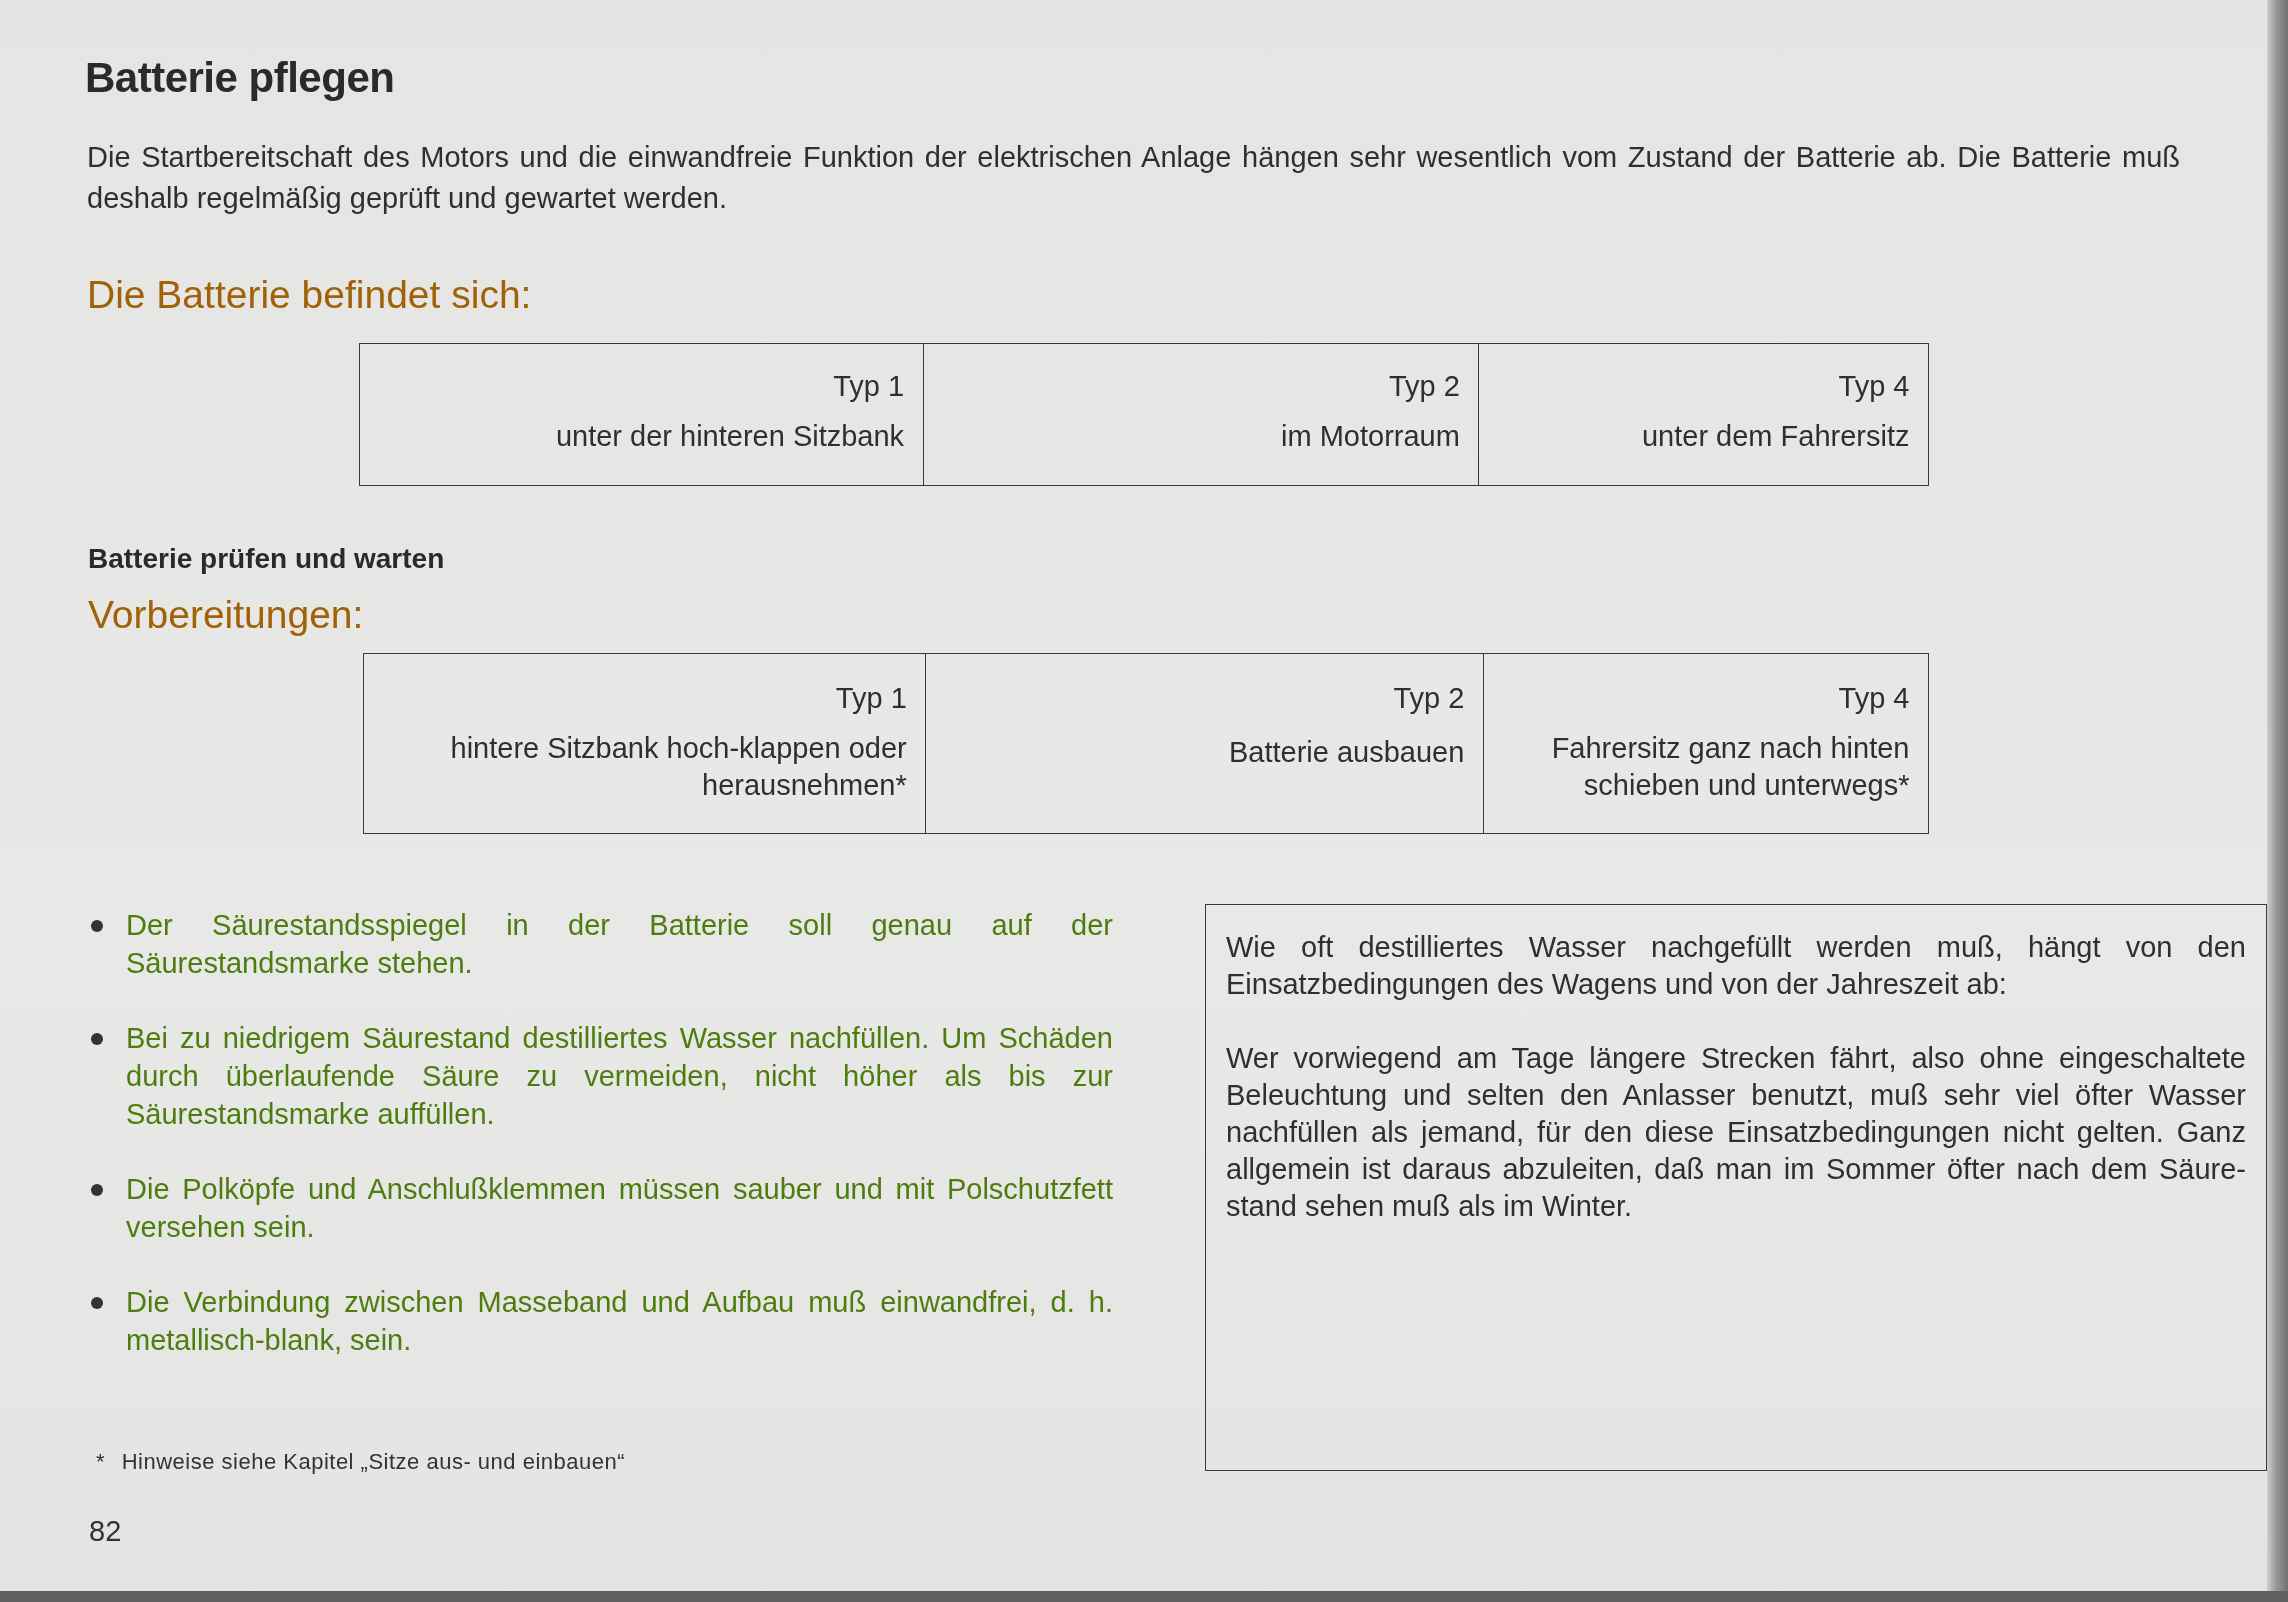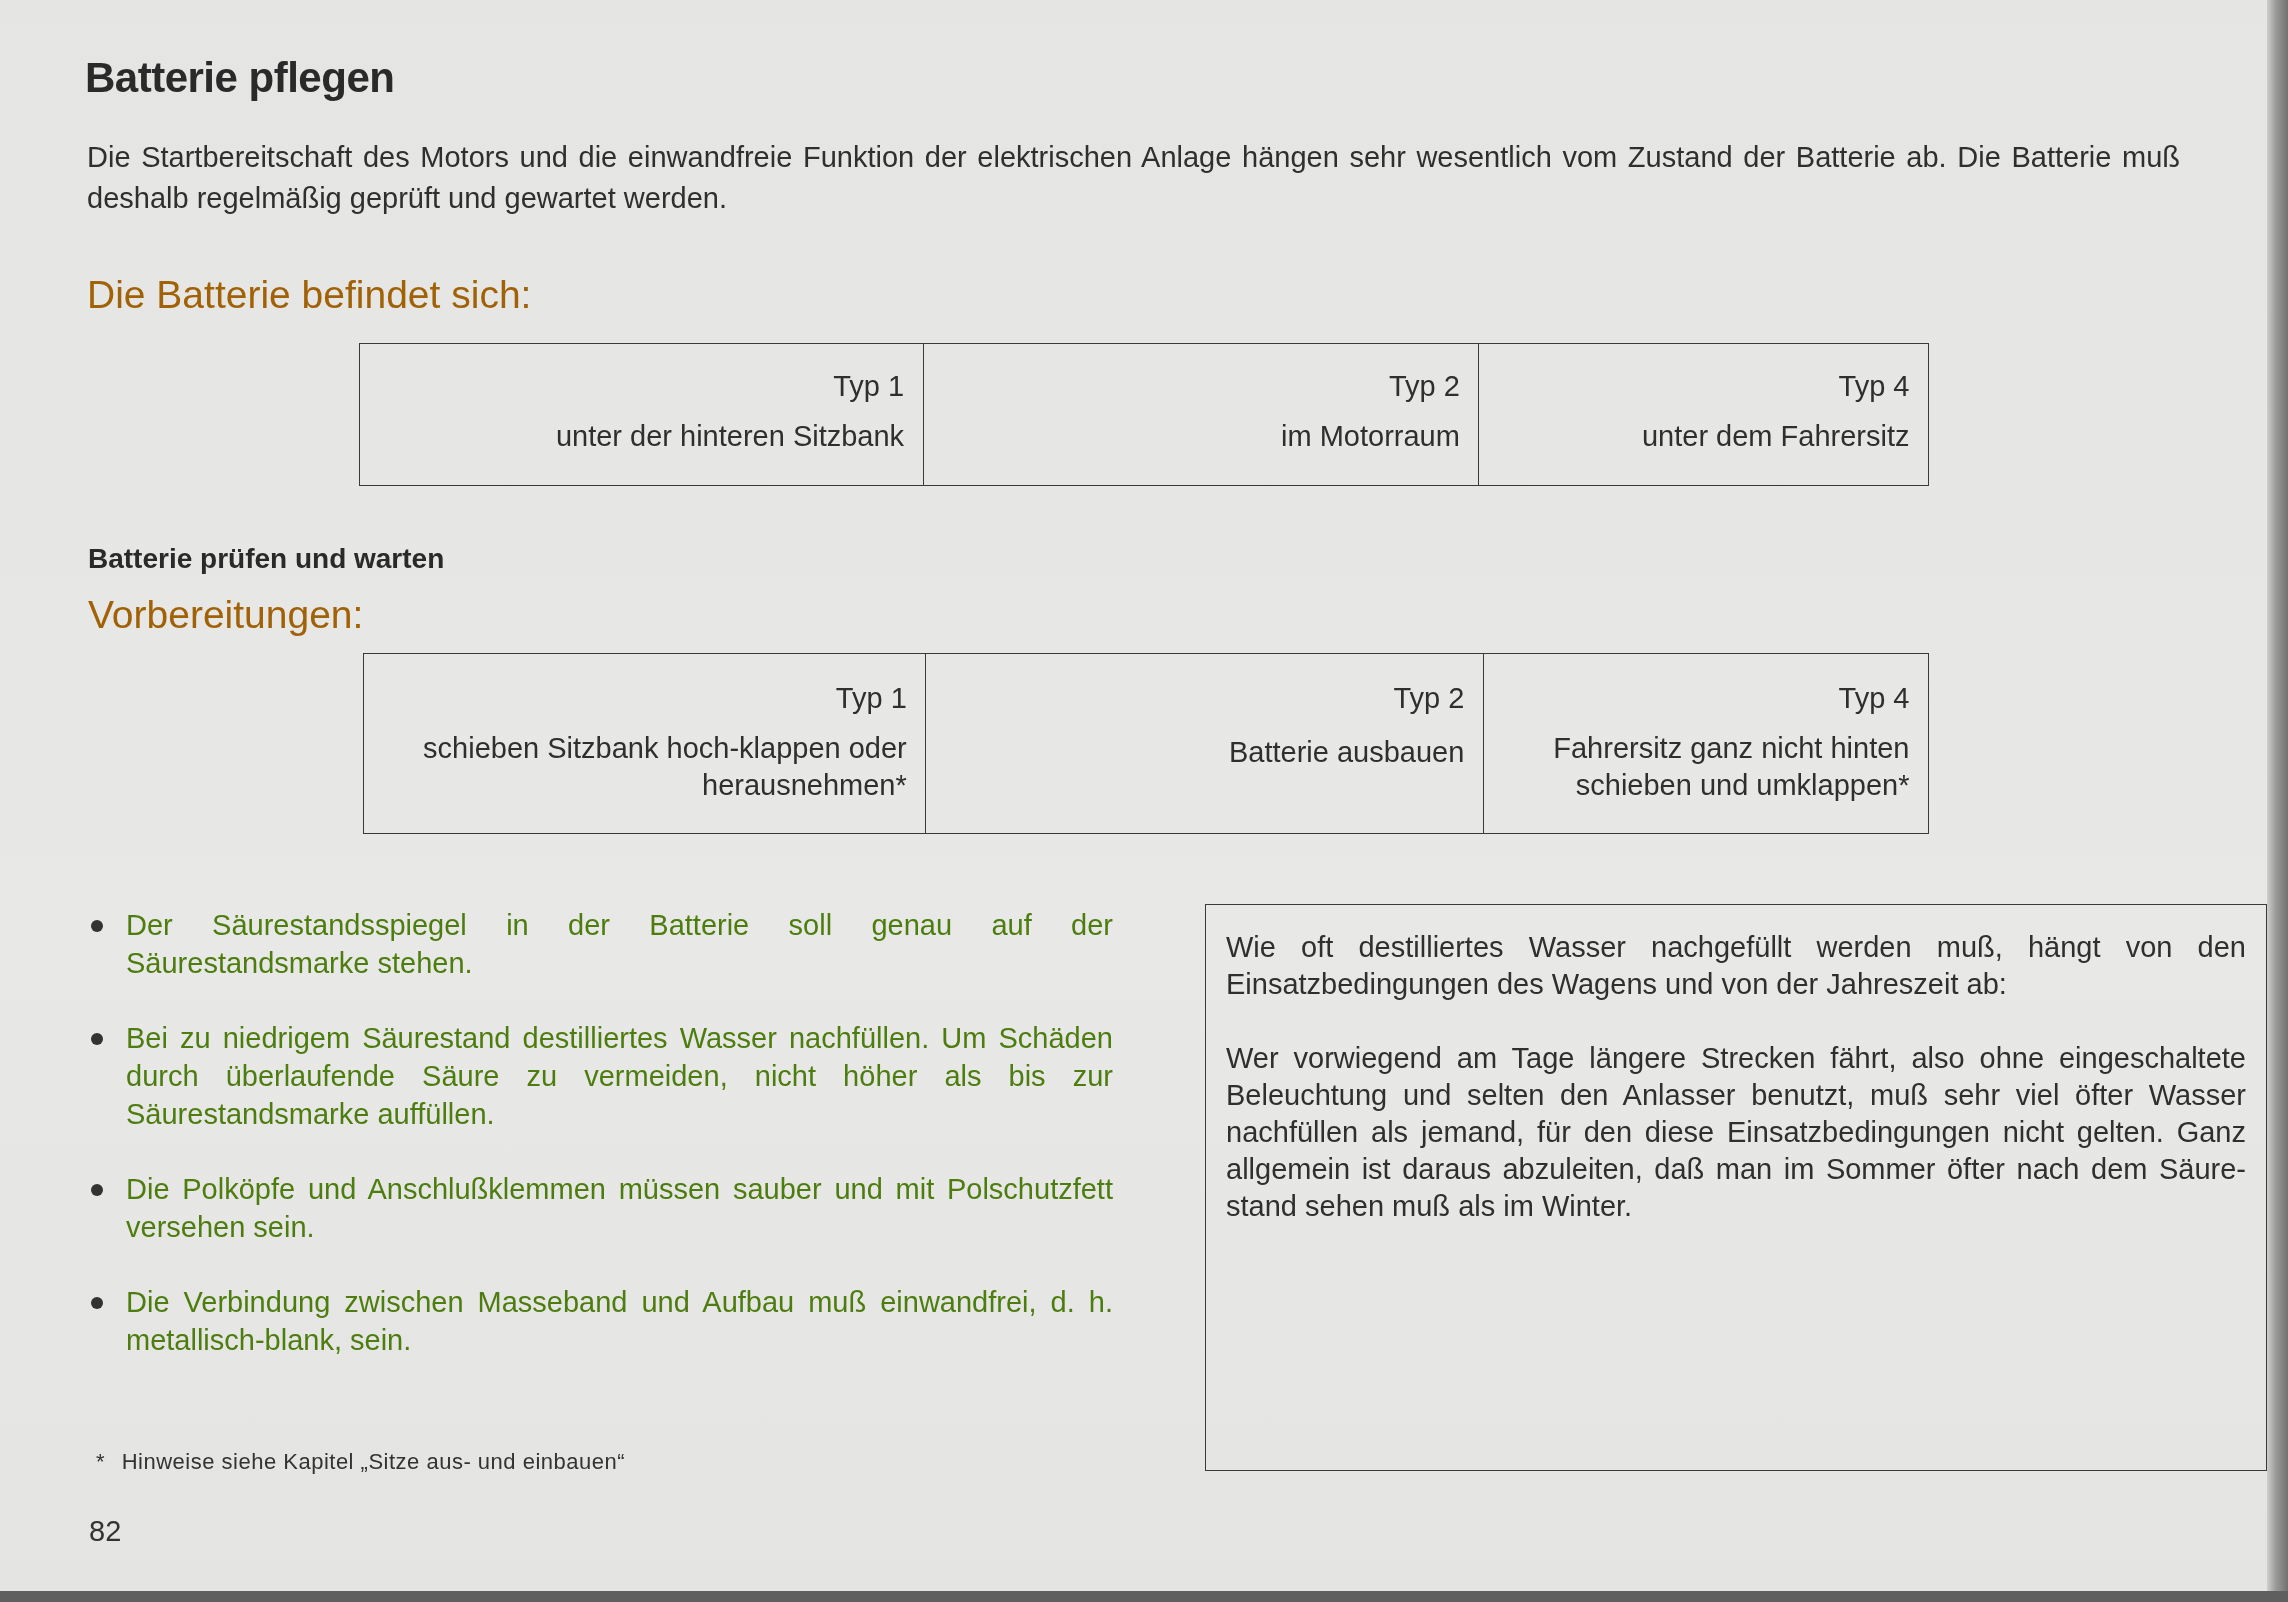--- a/index.html
+++ b/index.html
@@ -123,29 +123,29 @@
 
 <div class="abs subheading" style="left:88px; top:543px;">Batterie prüfen und warten</div>
 
 <div class="abs label" style="left:88px; top:593px;">Vorbereitungen:</div>
 
 <table class="types" id="table-prep">
   <tbody>
       <tr>
     <td style="width:33.5%">
       <span class="cell-typ">Typ 1</span>
-      <span class="cell-desc">schieben Sitzbank hoch-klappen oder herausnehmen*</span>
+      <span class="cell-desc">hintere Sitzbank hoch-klappen oder herausnehmen*</span>
     </td>
     <td class="mid-cell" style="width:33.2%">
       <span class="cell-typ">Typ 2</span>
       <span class="cell-desc">Batterie ausbauen</span>
     </td>
     <td>
       <span class="cell-typ">Typ 4</span>
-      <span class="cell-desc">Fahrersitz ganz nicht hinten schieben und umklappen*</span>
+      <span class="cell-desc">Fahrersitz ganz nach hinten schieben und unterwegs*</span>
     </td>
   </tr>
 </tbody>
   </table>
 
 <ul class="abs bullets">
   <li>
     <span class="bullet-dot"></span>
     <span>Der Säurestandsspiegel in der Batterie soll genau auf der Säurestandsmarke stehen.</span>
   </li>

